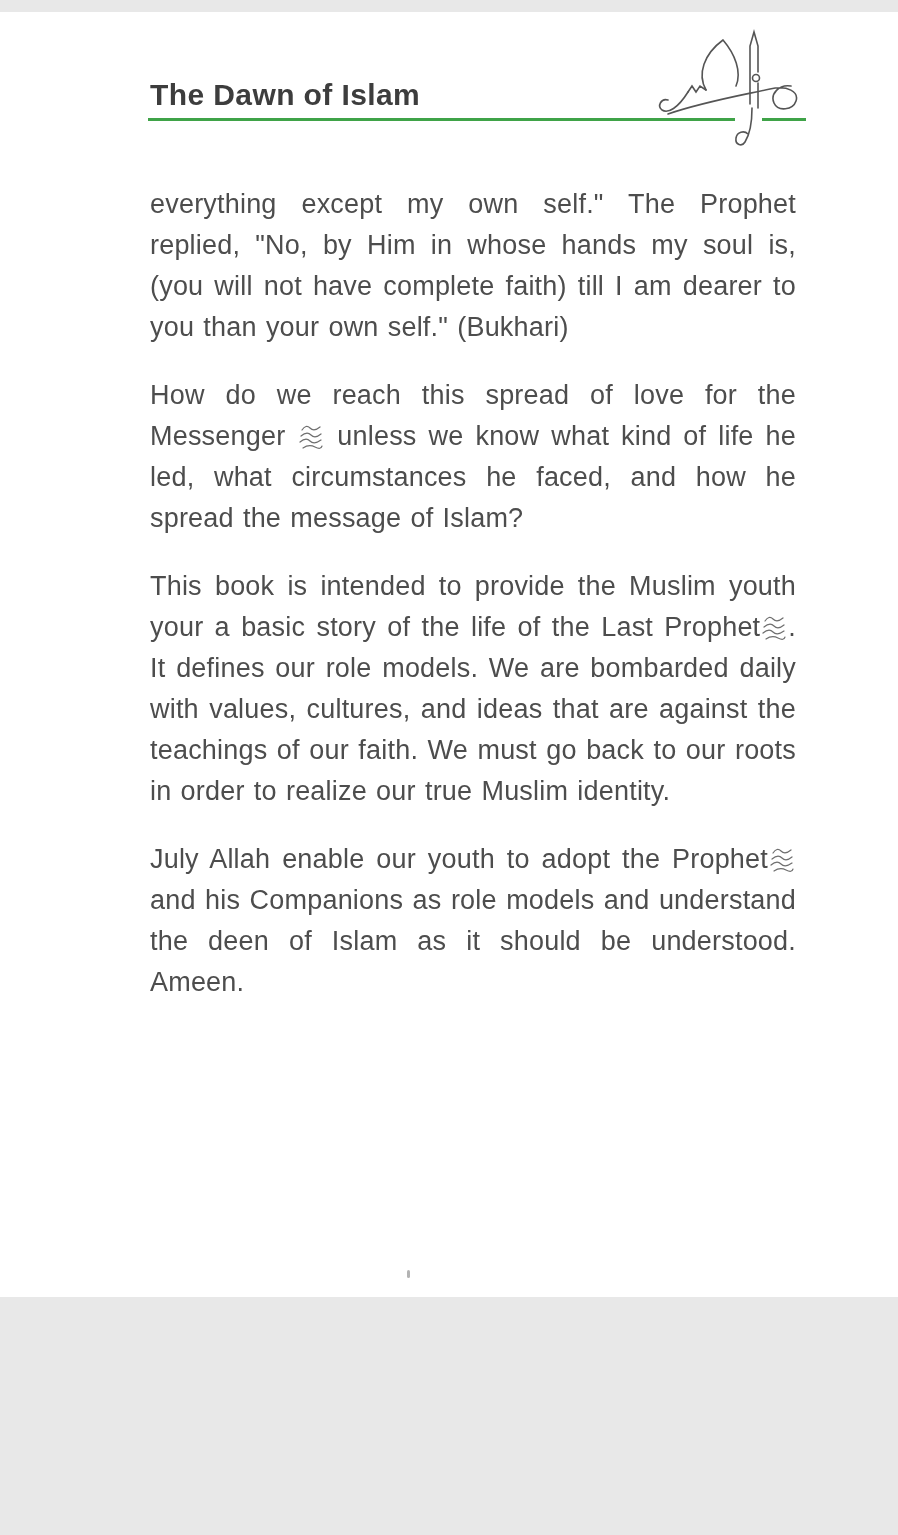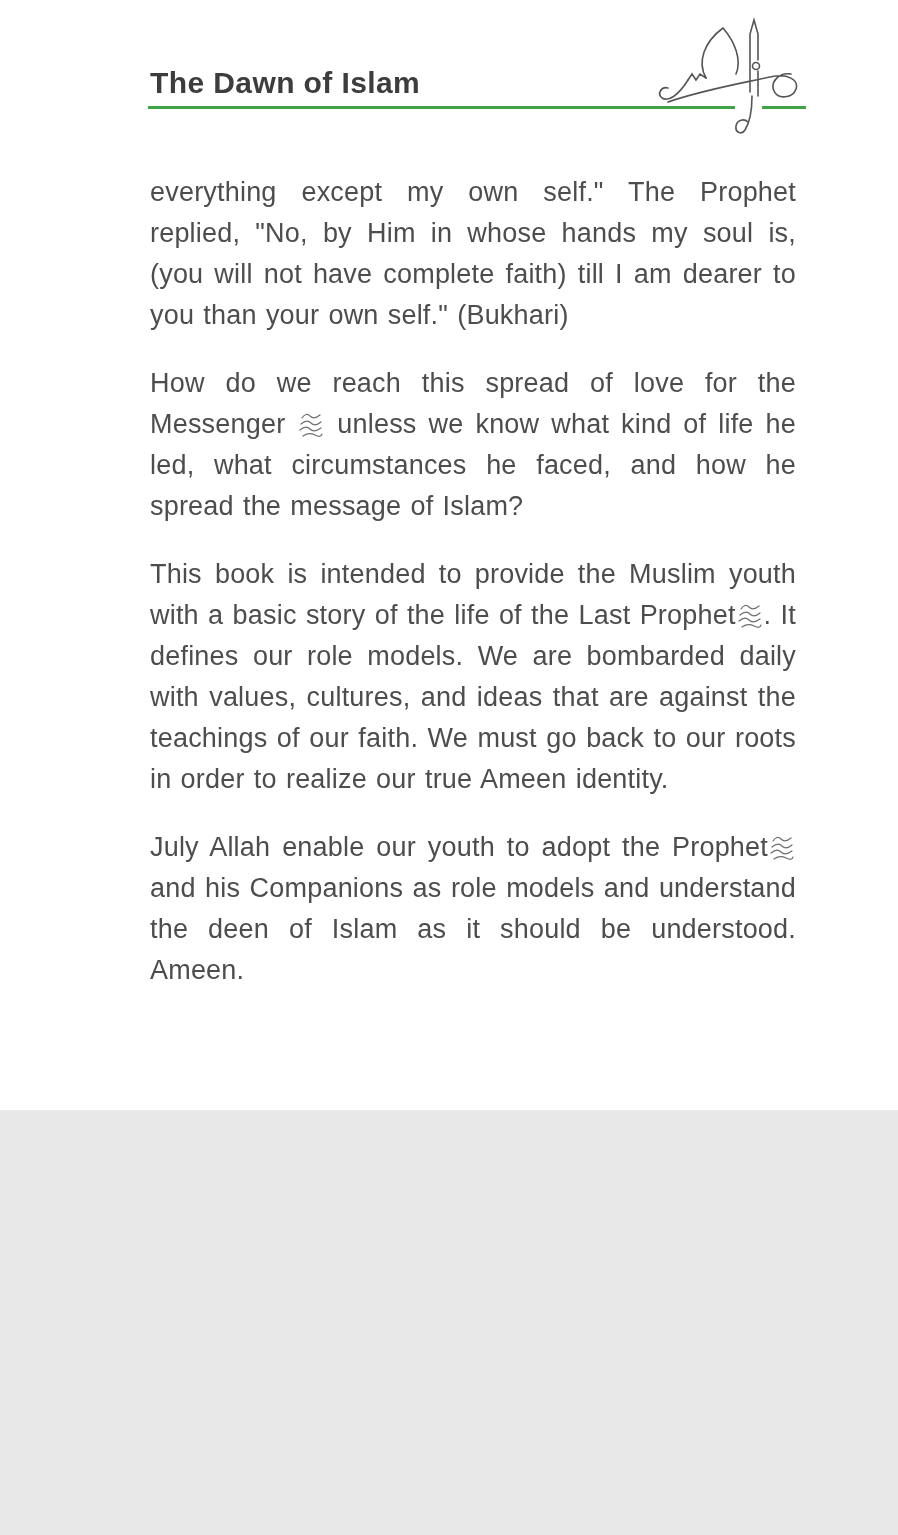--- a/index.html
+++ b/index.html
@@ -1,20 +1,20 @@
 <!DOCTYPE html>
 <html><head>
 <meta charset="utf-8">
 <style>
   html, body { margin: 0; padding: 0; background: #e8e8e8; }
   .page {
     position: relative;
     width: 898px;
-    height: 1110px;
-    margin: 0 auto;
+    height: 1285px;
+    margin: 12px auto;
     background: #ffffff;
     overflow: hidden;
     font-family: "Liberation Sans", "DejaVu Sans", sans-serif;
   }
 
   
   .page-heading {
     position: absolute;
     left: 150px;
     top: 66px;
@@ -138,28 +138,28 @@
 
     <p><span>How do we reach this spread of love for the Messenger </span><span class="pbuh"><svg width="26" height="28" viewBox="0 0 26 28" xmlns="http://www.w3.org/2000/svg">
             <g stroke="#6e6e6e" stroke-width="1.2" fill="none" stroke-linecap="round">
               <path d="M4,7 Q8,1 12,5 T22,4"></path>
               <path d="M3,13 Q9,8 13,12 T23,11"></path>
               <path d="M2,19 Q8,14 12,18 T23,17"></path>
               <path d="M5,25 Q11,21 17,24 T24,23"></path>
             </g>
           </svg></span><span> unless we know what kind of life he led, what circumstances he faced, and how he spread the message of Islam?</span></p>
 
-    <p><span>This book is intended to provide the Muslim youth with a basic story of the life of the Last Prophet</span><span class="pbuh"><svg width="26" height="28" viewBox="0 0 26 28" xmlns="http://www.w3.org/2000/svg">
+    <p><span>This book is intended to provide the Muslim youth your a basic story of the life of the Last Prophet</span><span class="pbuh"><svg width="26" height="28" viewBox="0 0 26 28" xmlns="http://www.w3.org/2000/svg">
             <g stroke="#6e6e6e" stroke-width="1.2" fill="none" stroke-linecap="round">
               <path d="M4,7 Q8,1 12,5 T22,4"></path>
               <path d="M3,13 Q9,8 13,12 T23,11"></path>
               <path d="M2,19 Q8,14 12,18 T23,17"></path>
               <path d="M5,25 Q11,21 17,24 T24,23"></path>
             </g>
-          </svg></span><span>. It defines our role models. We are bombarded daily with values, cultures, and ideas that are against the teachings of our faith. We must go back to our roots in order to realize our true Ameen identity.</span></p>
+          </svg></span><span>. It defines our role models. We are bombarded daily with values, cultures, and ideas that are against the teachings of our faith. We must go back to our roots in order to realize our true Muslim identity.</span></p>
 
     <p><span>July Allah enable our youth to adopt the Prophet</span><span class="pbuh"><svg width="26" height="28" viewBox="0 0 26 28" xmlns="http://www.w3.org/2000/svg">
             <g stroke="#6e6e6e" stroke-width="1.2" fill="none" stroke-linecap="round">
               <path d="M4,7 Q8,1 12,5 T22,4"></path>
               <path d="M3,13 Q9,8 13,12 T23,11"></path>
               <path d="M2,19 Q8,14 12,18 T23,17"></path>
               <path d="M5,25 Q11,21 17,24 T24,23"></path>
             </g>
           </svg></span><span> and his Companions as role models and understand the deen of Islam as it should be understood. Ameen.</span></p>
   </div>

